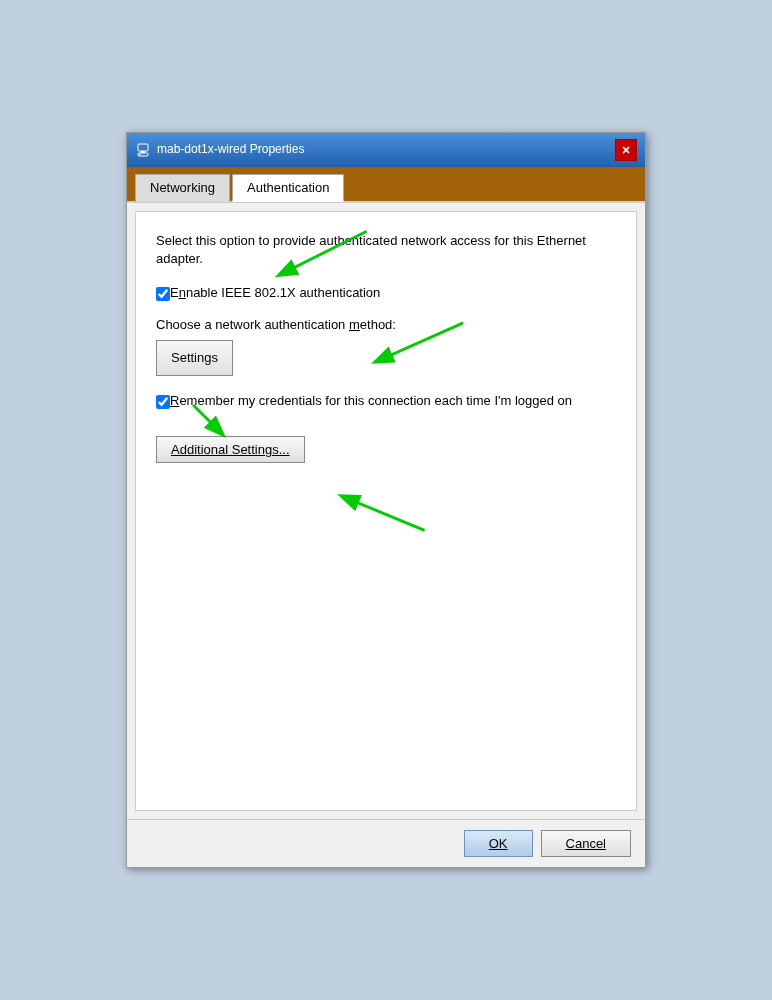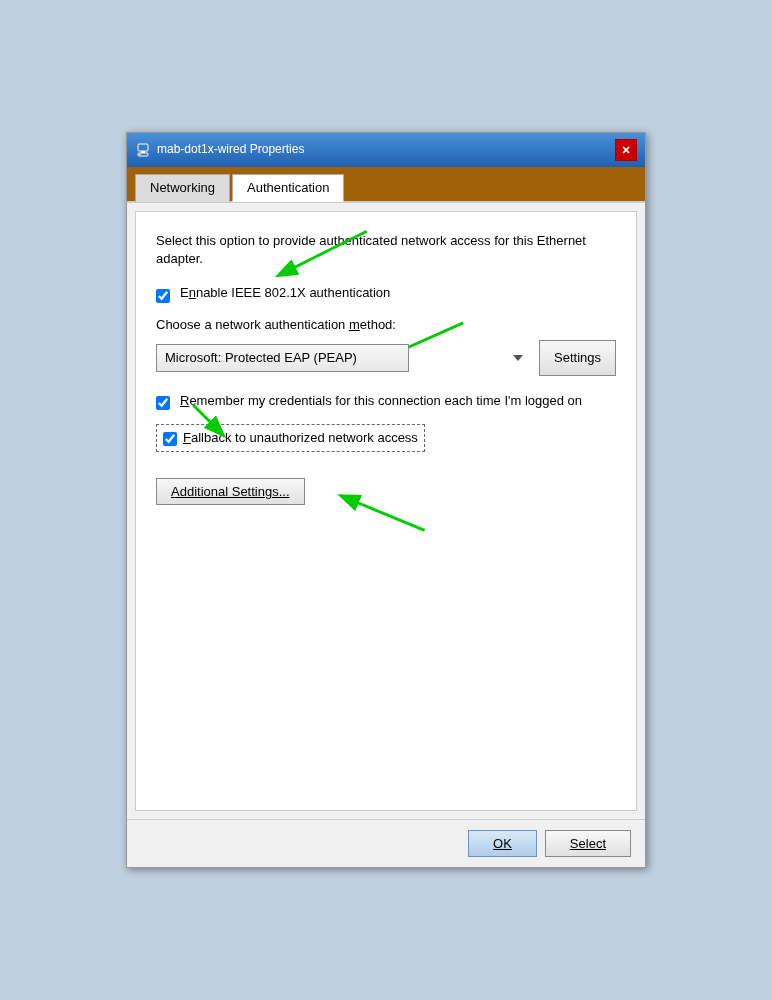--- a/index.html
+++ b/index.html
@@ -92,22 +92,22 @@
 
     .description-text {
       font-size: 13px;
       color: #000;
       margin-bottom: 16px;
       line-height: 1.4;
     }
 
     .checkbox-row {
       display: flex;
-      align-items: flex-end;
-      gap: 10px;
+      align-items: center;
+      gap: 0;
       margin-bottom: 14px;
     }
 
     .checkbox-row input[type="checkbox"] {
       margin-top: 2px;
       width: 14px;
       height: 14px;
       flex-shrink: 0;
     }
 
@@ -287,49 +287,34 @@
       <label class="checkbox-label">
         <span>E</span><span class="underline-text">n</span>nable IEEE 802.1X authentication
       </label>
     </div>
 
     <p class="section-label">
       Choose a network authentication <span class="underline-text">m</span>ethod:
     </p>
 
     <div class="dropdown-row">
-      <div class="dropdown-wrapper">
-        <select class="dropdown-select">
-          <option>Microsoft: Protected EAP (PEAP)</option>
-          <option>Microsoft: Smart Card or other certificate</option>
-        </select>
-        <div class="dropdown-arrow"></div>
-      </div>
       <button class="settings-btn">Settings</button>
     </div>
 
     <div class="checkbox-row">
       <input type="checkbox" checked="" style="">
       <label class="checkbox-label">
         <span class="underline-text">R</span>emember my credentials for this connection each time I'm logged on
       </label>
     </div>
 
-    <div class="checkbox-row">
-      <div class="checkbox-dotted-border">
-        <input type="checkbox" checked="" style="">
-        <label class="checkbox-label">
-          <span class="underline-text">F</span>allback to unauthorized network access
-        </label>
-      </div>
-    </div>
 
     <div style="margin-top: 16px;">
       <button class="additional-btn">Additional Settings...</button>
     </div>
 
   </div>
 
   <div class="window-footer">
     <button class="footer-btn ok-btn">OK</button>
-    <button class="footer-btn">Select</button>
+    <button class="footer-btn">Cancel</button>
   </div>
 </div>
 
 </body></html>

